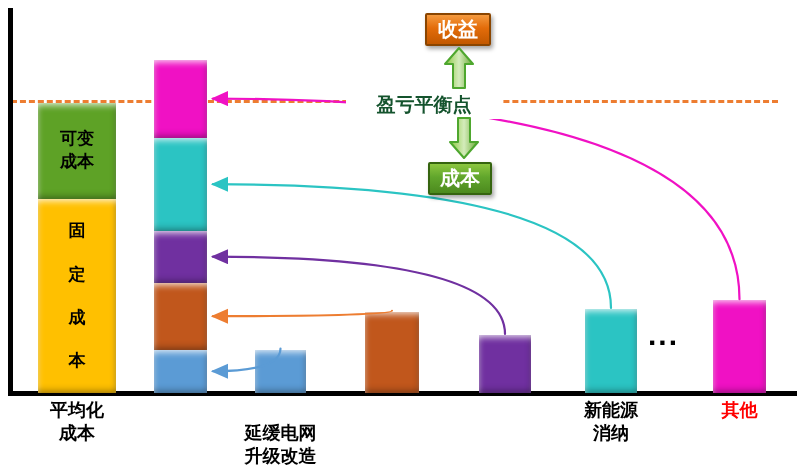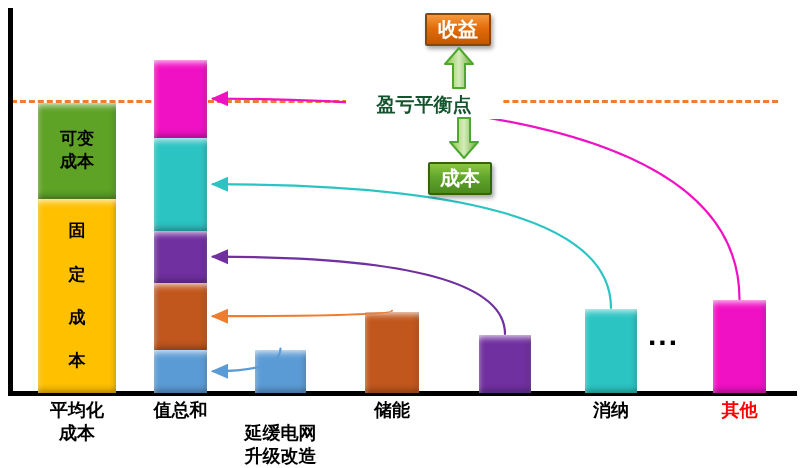--- a/index.html
+++ b/index.html
@@ -72,44 +72,43 @@
         <div>成本</div>
       </div>
       <div class="bar" style="left: 154px; top: 59.5px; width: 53px; height: 333.5px;">
         <div class="segment" style="height: 43.5px; background: rgb(91, 155, 213);"></div>
         <div class="segment" style="height: 66.7px; background: rgb(193, 87, 28);"></div>
         <div class="segment" style="height: 52.2px; background: rgb(112, 48, 160);"></div>
         <div class="segment" style="height: 92.8px; background: rgb(43, 196, 195);"></div>
         <div class="segment" style="height: 78.3px; background: rgb(240, 17, 196);"></div>
       </div>
       <div class="axis-label" style="left: 115.5px; width: 130px;">
-        <div>值总和</div>
       </div>
       <div class="bar" style="left: 255px; top: 349.5px; width: 51px; height: 43.5px;">
         <div class="segment" style="height: 43.5px; background: rgb(91, 155, 213);"></div>
       </div>
       <div class="axis-label" style="left: 215.5px; width: 130px; margin-top: 23px;">
         <div>延缓电网</div>
         <div>升级改造</div>
       </div>
       <div class="bar" style="left: 365px; top: 311.8px; width: 54px; height: 81.2px;">
         <div class="segment" style="height: 81.2px; background: rgb(193, 87, 28);"></div>
       </div>
       <div class="axis-label" style="left: 327px; width: 130px;">
-        <div>储能</div>
       </div>
       <div class="bar" style="left: 479px; top: 335px; width: 52px; height: 58px;">
         <div class="segment" style="height: 58px; background: rgb(112, 48, 160);"></div>
       </div>
       <div class="axis-label" style="left: 440px; width: 130px;">
       </div>
       <div class="bar" style="left: 585px; top: 308.9px; width: 52px; height: 84.1px;">
         <div class="segment" style="height: 84.1px; background: rgb(43, 196, 195);"></div>
       </div>
       <div class="axis-label" style="left: 546px; width: 130px;">
+        <div>新能源</div>
         <div>消纳</div>
       </div>
       <div class="bar" style="left: 713px; top: 300.2px; width: 53px; height: 92.8px;">
         <div class="segment" style="height: 92.8px; background: rgb(240, 17, 196);"></div>
       </div>
       <div class="axis-label" style="left: 674.5px; width: 130px; color: rgb(255, 0, 0);">
         <div>其他</div>
       </div>
     </div>
 

